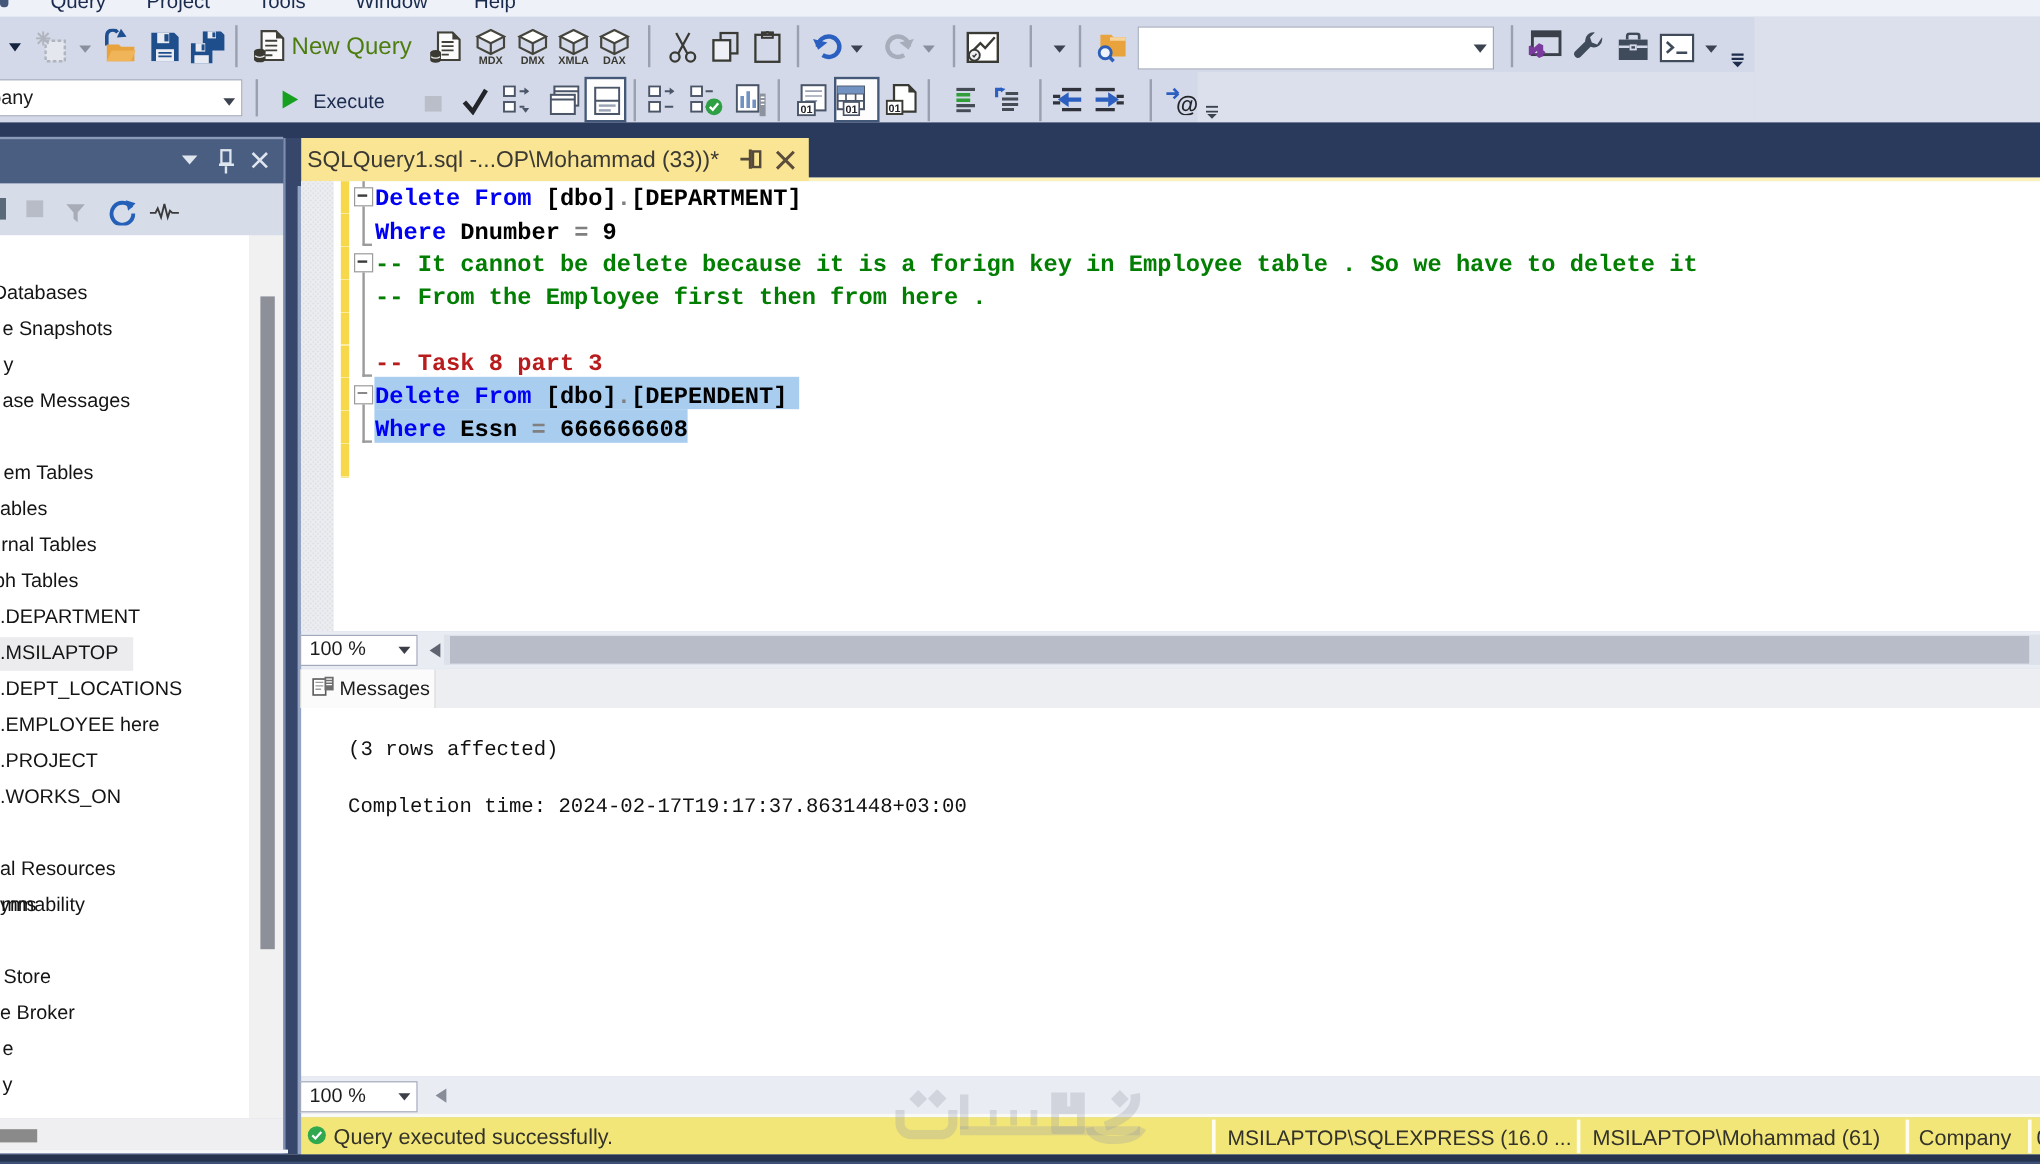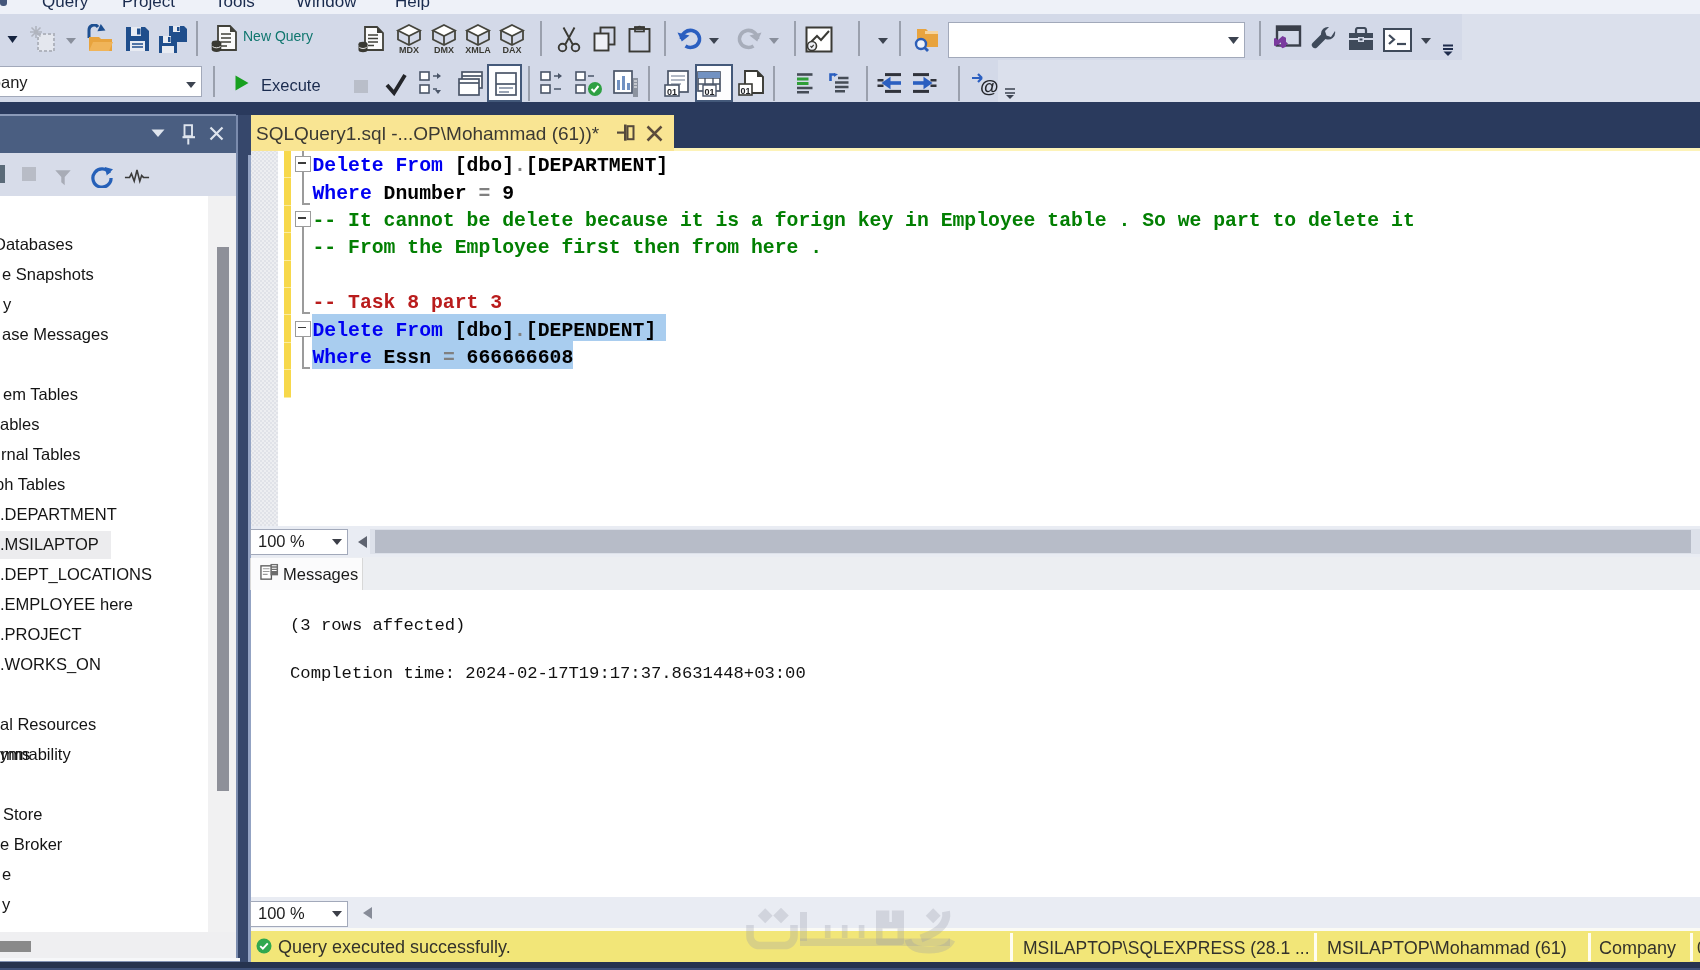--- a/index.html
+++ b/index.html
@@ -66,21 +66,21 @@
   <div class="a" style="left:196px;top:21px;width:2px;height:35px;background:#9aa0ad"></div>
 
   <svg class="a" style="left:211px;top:25px" width="27" height="28" viewBox="0 0 27 28">
       <path d="M7 1h12l6 6v18H7z" fill="#fbfbfb" stroke="#41413a" stroke-width="1.8"></path>
       <path d="M19 1l6 6h-6z" fill="#41413a"></path>
       <path d="M10 9h10M10 13h10M10 17h10M10 21h6" stroke="#41413a" stroke-width="1.6"></path>
       <ellipse cx="5.5" cy="18" rx="4.8" ry="2.4" fill="#3a3a33"></ellipse>
       <path d="M0.7 18v6.5c0 1.3 2.1 2.4 4.8 2.4s4.8-1.1 4.8-2.4V18" fill="#3a3a33"></path>
       <path d="M1.5 21.5c1 .9 2.4 1.3 4 1.3s3-.4 4-1.3" stroke="#e8e8e8" stroke-width="1" fill="none"></path>
     </svg>
-  <div class="a tx" style="left:243px;top:28px;font-size:14px;color:#0f766e">New Query</div>
+  <div class="a tx" style="left:243px;top:28px;font-size:20px;color:#4d7c0f">New Query</div>
 
   <svg class="a" style="left:358px;top:26px" width="27" height="27" viewBox="0 0 27 27">
       <path d="M7 1h12l6 6v17H7z" fill="#fbfbfb" stroke="#41413a" stroke-width="1.8"></path>
       <path d="M19 1l6 6h-6z" fill="#41413a"></path>
       <path d="M10 9h10M10 12.5h10M10 16h10M10 19.5h6" stroke="#41413a" stroke-width="1.5"></path>
       <ellipse cx="5" cy="18" rx="4.5" ry="2.3" fill="#3a3a33"></ellipse>
       <path d="M0.5 18v6c0 1.3 2 2.3 4.5 2.3s4.5-1 4.5-2.3V18" fill="#3a3a33"></path>
       <path d="M1.3 21.3c.9.8 2.2 1.2 3.7 1.2s2.8-.4 3.7-1.2" stroke="#e8e8e8" stroke-width="1" fill="none"></path>
     </svg>
 
@@ -334,21 +334,21 @@
     </svg>
   <svg class="a" style="left:1003px;top:88px" width="14" height="12" viewBox="0 0 14 12">
       <path d="M2 1h10M2 5h10" stroke="#3c4350" stroke-width="1.6"></path>
       <path d="M3 7h8L7 11z" fill="#3c4350"></path>
     </svg>
 </div>
 
 <div class="a" style="left:0;top:102px;width:1700px;height:46px;background:#2a3a5d"></div>
 <div class="a" style="left:248px;top:148px;width:1452px;height:2.8px;background:#fdf3b8"></div>
 <div class="a" style="left:248px;top:114.8px;width:425.5px;height:36px;background:#f9e593"></div>
-<div class="a tx" style="left:256px;top:122.5px;font-size:19px;color:#3b3933">SQLQuery1.sql -...OP\Mohammad (61))*</div>
+<div class="a tx" style="left:256px;top:122.5px;font-size:19px;color:#3b3933">SQLQuery1.sql -...OP\Mohammad (33))*</div>
 
 <svg class="a" style="left:616px;top:123px" width="19" height="19" viewBox="0 0 19 19">
     <g stroke="#55493c" fill="none">
       <path d="M1 9.6h8" stroke-width="2.2"></path>
       <path d="M9.3 1.5v16.2" stroke-width="2.6"></path>
       <rect x="11.5" y="3.2" width="6" height="13" stroke-width="2"></rect>
     </g>
   </svg>
 
 <svg class="a" style="left:645.5px;top:125px" width="17" height="17" viewBox="0 0 17 17">
@@ -446,21 +446,21 @@
   <div class="a" style="left:298px;top:217.1px;width:8px;height:1.8px;background:#3c3c3c"></div>
   <div class="a" style="left:302px;top:226.9px;width:1.5px;height:86.9px;background:#9b9b9b"></div>
   <div class="a" style="left:302px;top:312.3px;width:8px;height:1.5px;background:#9b9b9b"></div>
   <div class="a" style="left:295px;top:320.5px;width:14px;height:14px;background:#fff;border:1px solid #9b9b9b"></div>
   <div class="a" style="left:298px;top:326.7px;width:8px;height:1.8px;background:#3c3c3c"></div>
   <div class="a" style="left:302px;top:336.5px;width:1.5px;height:32.1px;background:#9b9b9b"></div>
   <div class="a" style="left:302px;top:367.1px;width:8px;height:1.5px;background:#9b9b9b"></div>
 
   <pre class="a" style="left:312.5px;top:153.1px;margin:0;font-family:'Liberation Mono',monospace;font-size:19.75px;line-height:27.4px;font-weight:bold;color:#010101"><span style="color:#0000f2">Delete From</span> [dbo]<span style="color:#808080">.</span>[DEPARTMENT]
 <span style="color:#0000f2">Where</span> Dnumber <span style="color:#808080">=</span> 9
-<span style="color:#027f02">-- It cannot be delete because it is a forign key in Employee table . So we part to delete it</span>
+<span style="color:#027f02">-- It cannot be delete because it is a forign key in Employee table . So we have to delete it</span>
 <span style="color:#027f02">-- From the Employee first then from here .</span>
 
 <span style="color:#b91c1c">-- Task 8 part 3</span>
 <span style="color:#0000f2">Delete From</span> [dbo]<span style="color:#808080">.</span>[DEPENDENT]
 <span style="color:#0000f2">Where</span> Essn <span style="color:#808080">=</span> 666666608</pre>
 </div>
 
 <div id="bottom">
 
   <div class="a" style="left:251px;top:526px;width:1449px;height:31px;background:#e9ecf3"></div>
@@ -505,21 +505,21 @@
   <div class="a" style="left:251px;top:931px;width:1449px;height:31.3px;background:#f2e678"></div>
   <svg class="a" style="left:255.5px;top:938px" width="16" height="16" viewBox="0 0 17 17">
       <circle cx="8.5" cy="8.5" r="8" fill="#2fa84f"></circle>
       <path d="M4.5 8.7 7.3 11.4 12.5 5.6" stroke="#fff" stroke-width="2" fill="none"></path>
     </svg>
   <div class="a tx" style="left:278px;top:937px;font-size:18px;color:#33322b">Query executed successfully.</div>
   <div class="a" style="left:1010px;top:933px;width:3px;height:28px;background:#fffdf0"></div>
   <div class="a" style="left:1313.5px;top:933px;width:3px;height:28px;background:#fffdf0"></div>
   <div class="a" style="left:1588px;top:933px;width:3px;height:28px;background:#fffdf0"></div>
   <div class="a" style="left:1689.5px;top:933px;width:3px;height:28px;background:#fffdf0"></div>
-  <div class="a tx" style="left:1023px;top:938px;font-size:17.5px;color:#33322b">MSILAPTOP\SQLEXPRESS (28.1 ...</div>
+  <div class="a tx" style="left:1023px;top:938px;font-size:17.5px;color:#33322b">MSILAPTOP\SQLEXPRESS (16.0 ...</div>
   <div class="a tx" style="left:1327px;top:937.5px;font-size:18px;color:#33322b">MSILAPTOP\Mohammad (61)</div>
   <div class="a tx" style="left:1599px;top:937.5px;font-size:18px;color:#33322b">Company</div>
   <div class="a tx" style="left:1697px;top:937.5px;font-size:18px;color:#33322b">0</div>
   <div class="a" style="left:0;top:962px;width:1700px;height:8px;background:#26334f"></div>
     <div class="a" style="left:0;top:967.8px;width:1700px;height:2.2px;background:#3e5078"></div>
 </div>
 
 <svg id="wm" class="a" style="left:745px;top:908px" width="212" height="48" viewBox="0 0 212 48">
   <g fill="none" stroke="rgba(150,156,170,0.29)">
     <path d="M5,17 v11 a9.5,9.5 0 0 0 9.5,9.5 h25 a9.5,9.5 0 0 0 9.5,-9.5 v-11" stroke-width="7.6"></path>

